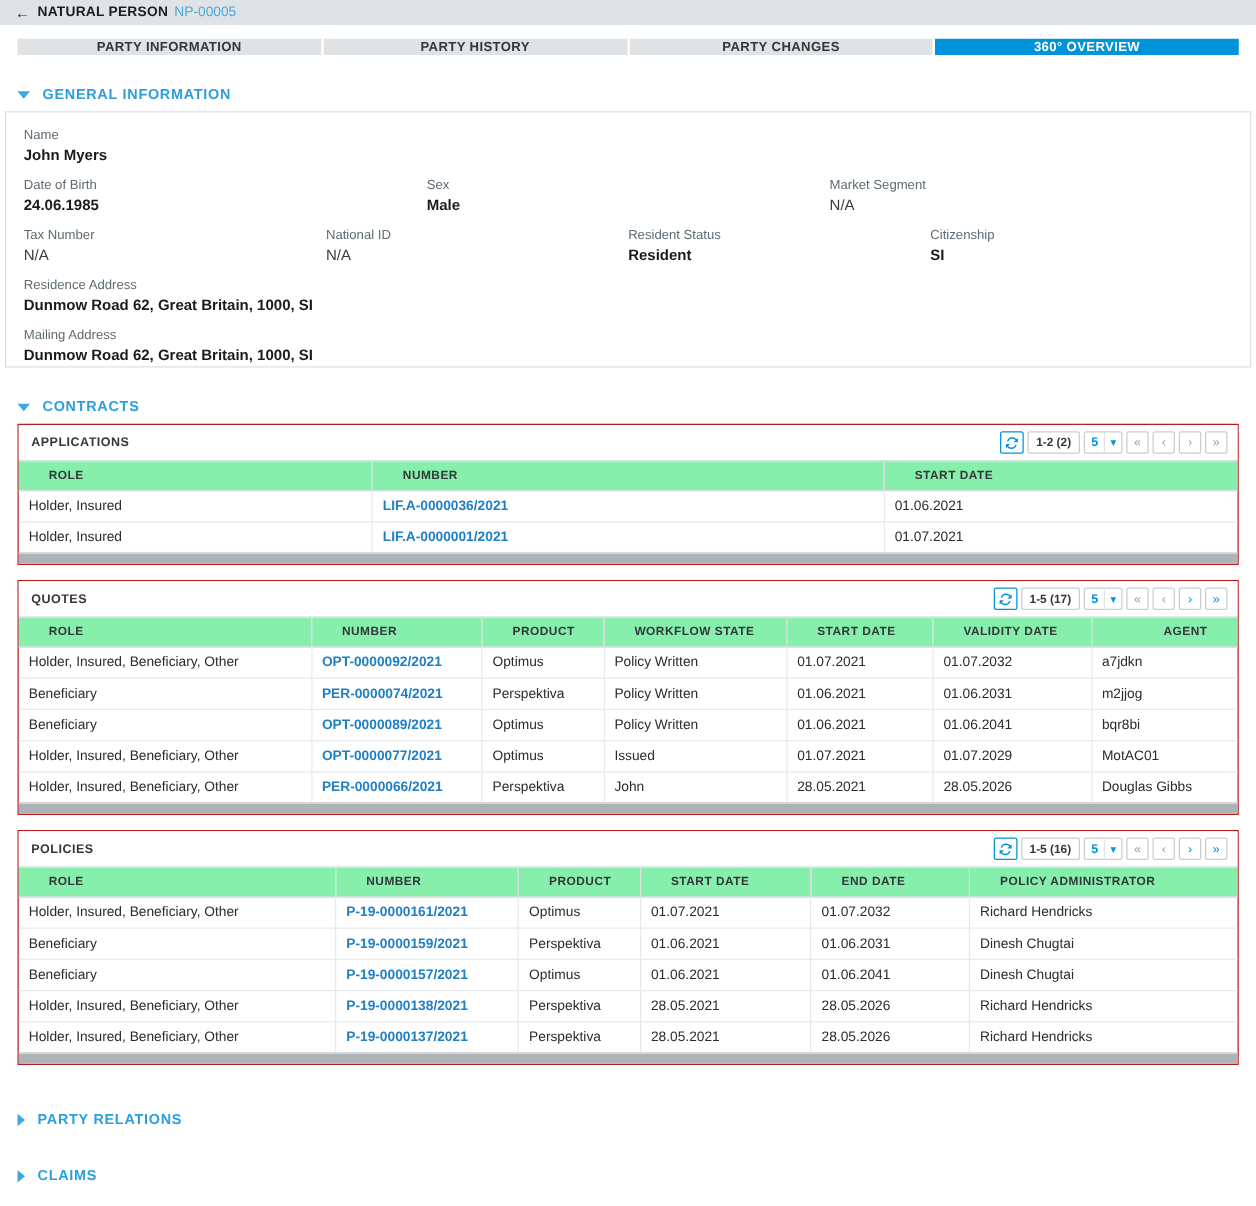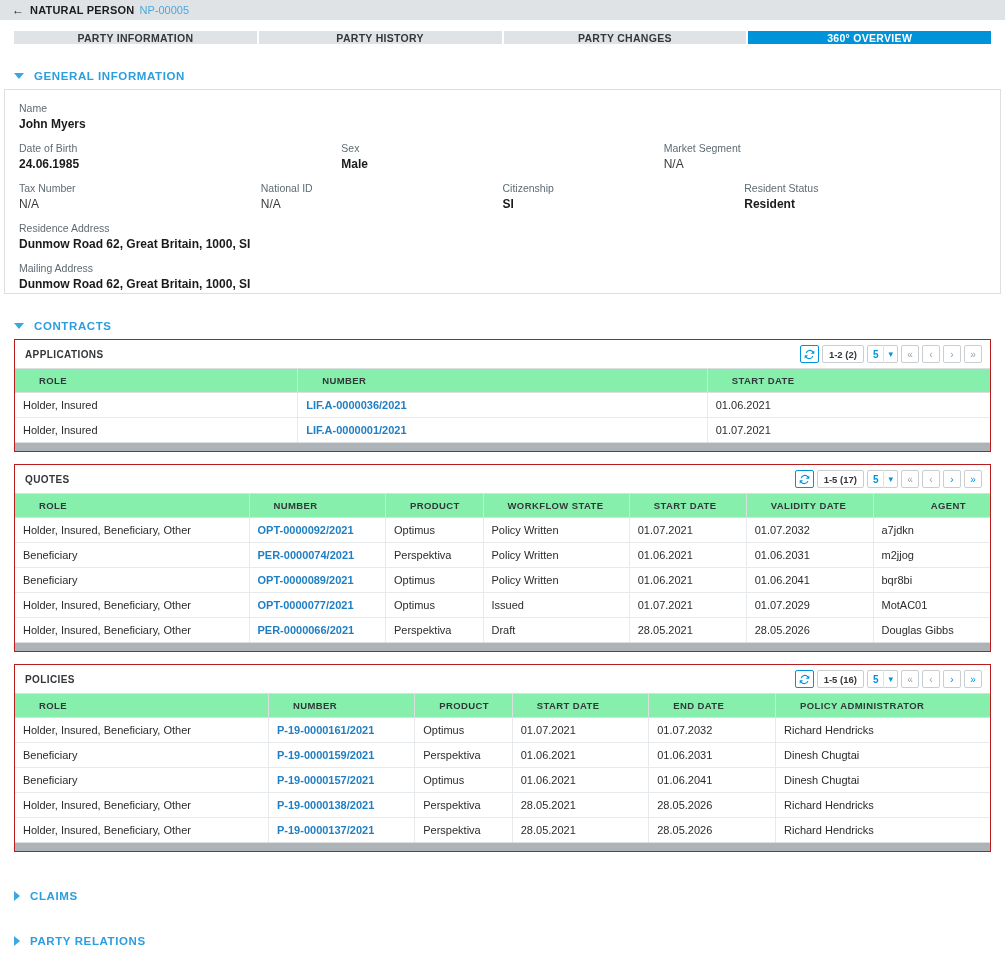--- a/index.html
+++ b/index.html
@@ -210,26 +210,26 @@
     <div class="field-row">
       <div class="field">
         <div class="field-label">Tax Number</div>
         <div class="field-value na">N/A</div>
       </div>
       <div class="field">
         <div class="field-label">National ID</div>
         <div class="field-value na">N/A</div>
       </div>
       <div class="field">
+        <div class="field-label">Resident Status</div>
+        <div class="field-value">Resident</div>
+      </div>
+      <div class="field">
         <div class="field-label">Citizenship</div>
         <div class="field-value">SI</div>
-      </div>
-      <div class="field">
-        <div class="field-label">Resident Status</div>
-        <div class="field-value">Resident</div>
       </div>
     </div>
     <div class="field-row">
       <div class="field" style="flex: 0 0 100%;">
         <div class="field-label">Residence Address</div>
         <div class="field-value">Dunmow Road 62, Great Britain, 1000, SI</div>
       </div>
     </div>
     <div class="field-row">
       <div class="field" style="flex: 0 0 100%;">
@@ -355,21 +355,21 @@
             <td>Optimus</td>
             <td>Issued</td>
             <td>01.07.2021</td>
             <td>01.07.2029</td>
             <td>MotAC01</td>
           </tr>
           <tr>
             <td>Holder, Insured, Beneficiary, Other</td>
             <td class="link">PER-0000066/2021</td>
             <td>Perspektiva</td>
-            <td>Draft</td>
+            <td>John</td>
             <td>28.05.2021</td>
             <td>28.05.2026</td>
             <td>Douglas Gibbs</td>
           </tr>
         </tbody>
       </table>
       <div class="hscroll"></div>
     </div>
     <div class="table-block">
       <div class="table-head">
@@ -446,23 +446,23 @@
           </tr>
         </tbody>
       </table>
       <div class="hscroll"></div>
     </div>
   </div>
 
 <div id="collapsed-sections">
     <div class="section-head">
       <span class="caret closed"></span>
-      <span class="section-title">CLAIMS</span>
+      <span class="section-title">PARTY RELATIONS</span>
     </div>
     <div class="section-head">
       <span class="caret closed"></span>
-      <span class="section-title">PARTY RELATIONS</span>
+      <span class="section-title">CLAIMS</span>
     </div>
     <div class="section-head">
       <span class="caret closed"></span>
       <span class="section-title">LEGAL DISPUTES</span>
     </div>
   </div>
 
 </body></html>

